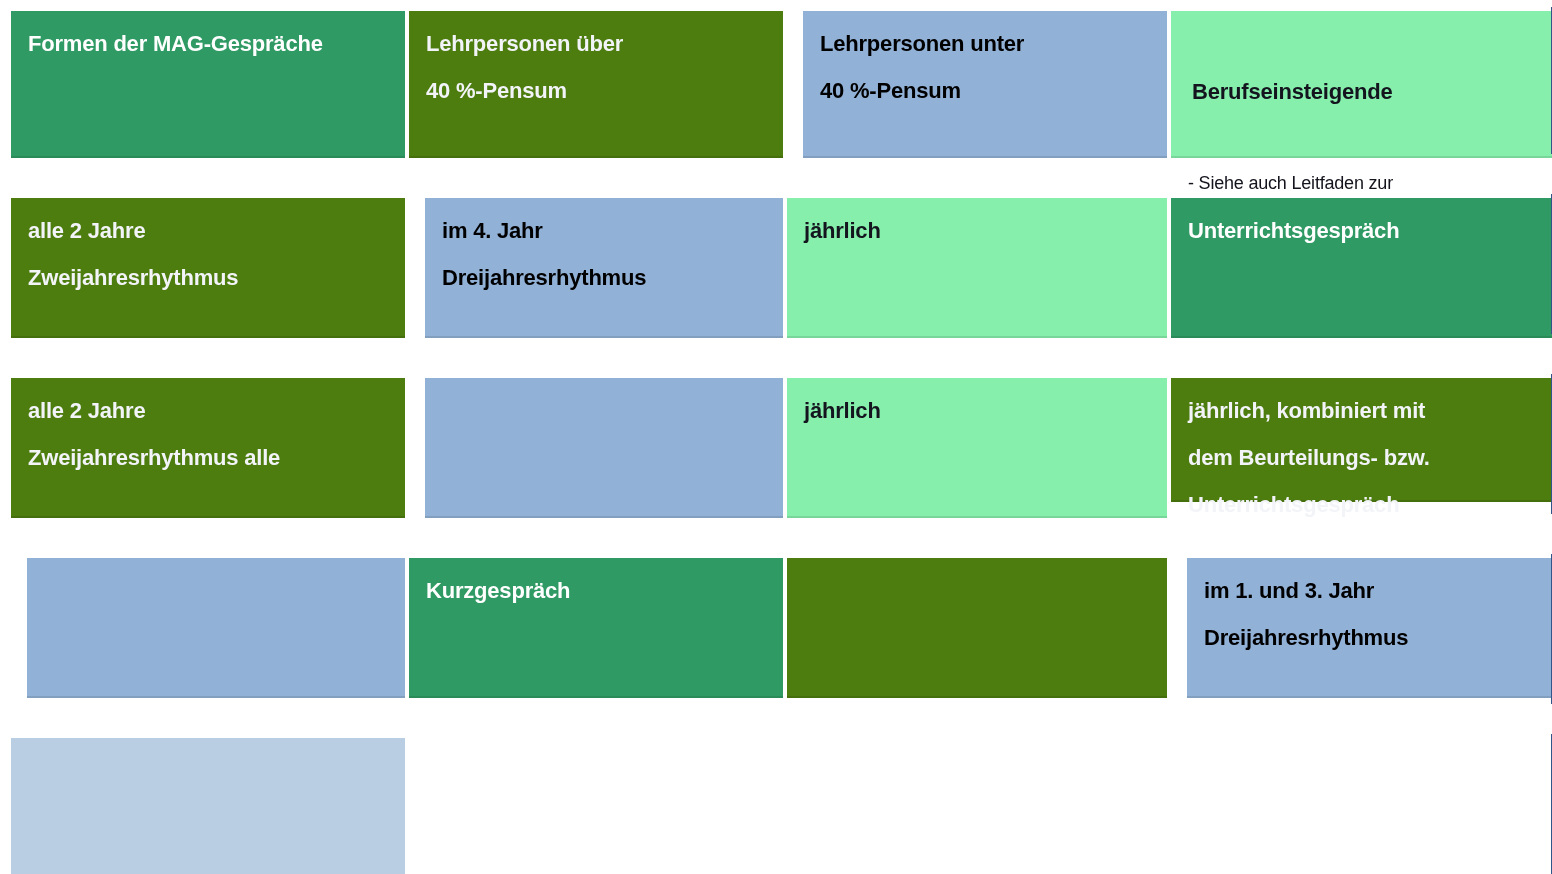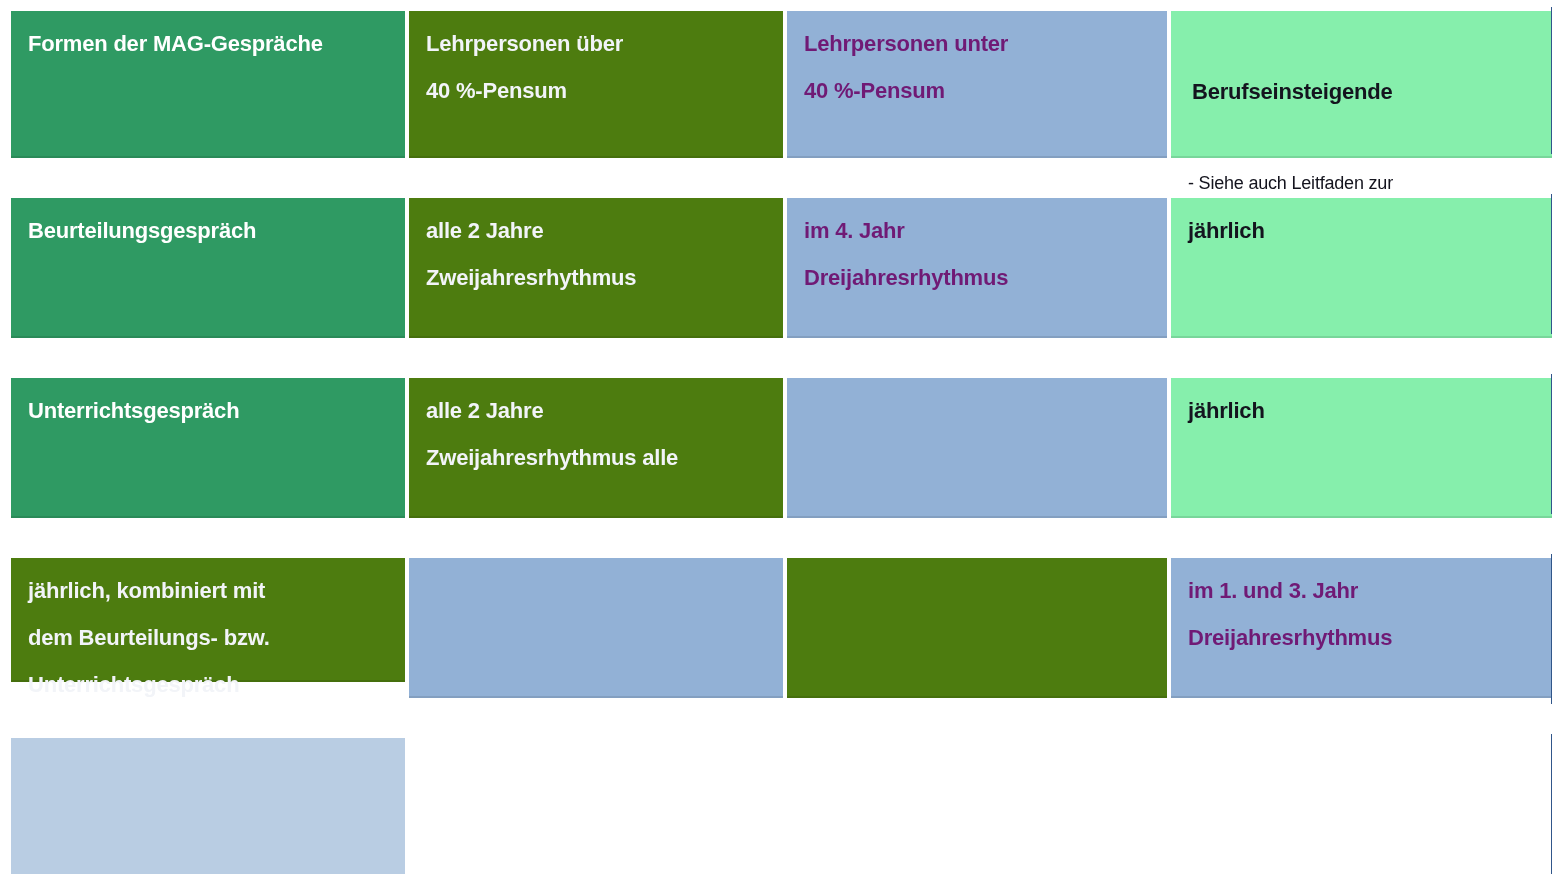--- a/index.html
+++ b/index.html
@@ -22,21 +22,21 @@
     font-size: 22px;
     font-weight: 700;
     letter-spacing: -0.2px;
     line-height: 47px;
     white-space: pre-line;
     box-shadow: inset 0 -2px 0 rgba(0,0,0,0.10);
     overflow: visible;
   }
   .bg-form     { background: #2f9a63; color: #ffffff; }
   .bg-over40   { background: #4d7c0f; color: #f2f4f8; }
-  .bg-under40  { background: #92b1d6; color: #701a75; }
+  .bg-under40  { background: #92b1d6; color: #000000; margin-left: 16px; }
   .bg-newcomer { background: #86efac; color: #14141e; }
   .bg-newcomer-last { background: #b9cde3; color: #14141e; }
   .tall { height: 124px; }
   .newcomer-title { line-height: 42px; }
   .newcomer-note {
     font-size: 18px;
     font-weight: 400;
     line-height: 31px;
     padding-left: 14px;
     text-indent: -14px;
@@ -60,38 +60,38 @@
 40 %-Pensum</div>
   <div class="cell bg-under40">Lehrpersonen unter
 40 %-Pensum</div>
   <div class="cell bg-newcomer">
     <div class="newcomer-title">Berufseinsteigende</div>
     <div class="newcomer-note">- Siehe auch Leitfaden zur
 Einführung neuer Lehrperso-
 nen</div>
   </div>
 
-  <div class="cell bg-form">Beurteilungsgespräch</div>
   <div class="cell bg-over40">alle 2 Jahre
 Zweijahresrhythmus</div>
   <div class="cell bg-under40">im 4. Jahr
 Dreijahresrhythmus</div>
   <div class="cell bg-newcomer">jährlich</div>
 
   <div class="cell bg-form">Unterrichtsgespräch</div>
   <div class="cell bg-over40">alle 2 Jahre
 Zweijahresrhythmus alle</div>
   <div class="cell bg-under40"></div>
   <div class="cell bg-newcomer">jährlich</div>
 
   <div class="cell bg-over40 tall">jährlich, kombiniert mit
 dem Beurteilungs- bzw.
 Unterrichtsgespräch</div>
   <div class="cell bg-under40"></div>
 
+  <div class="cell bg-form">Kurzgespräch</div>
   <div class="cell bg-over40"></div>
   <div class="cell bg-under40">im 1. und 3. Jahr
 Dreijahresrhythmus</div>
   <div class="cell bg-newcomer-last"></div>
 
 </div>
 
 <div class="edge-sliver" style="top:3px;   height:147px;"></div>
 <div class="edge-sliver" style="top:190px; height:140px;"></div>
 <div class="edge-sliver" style="top:370px; height:140px;"></div>

